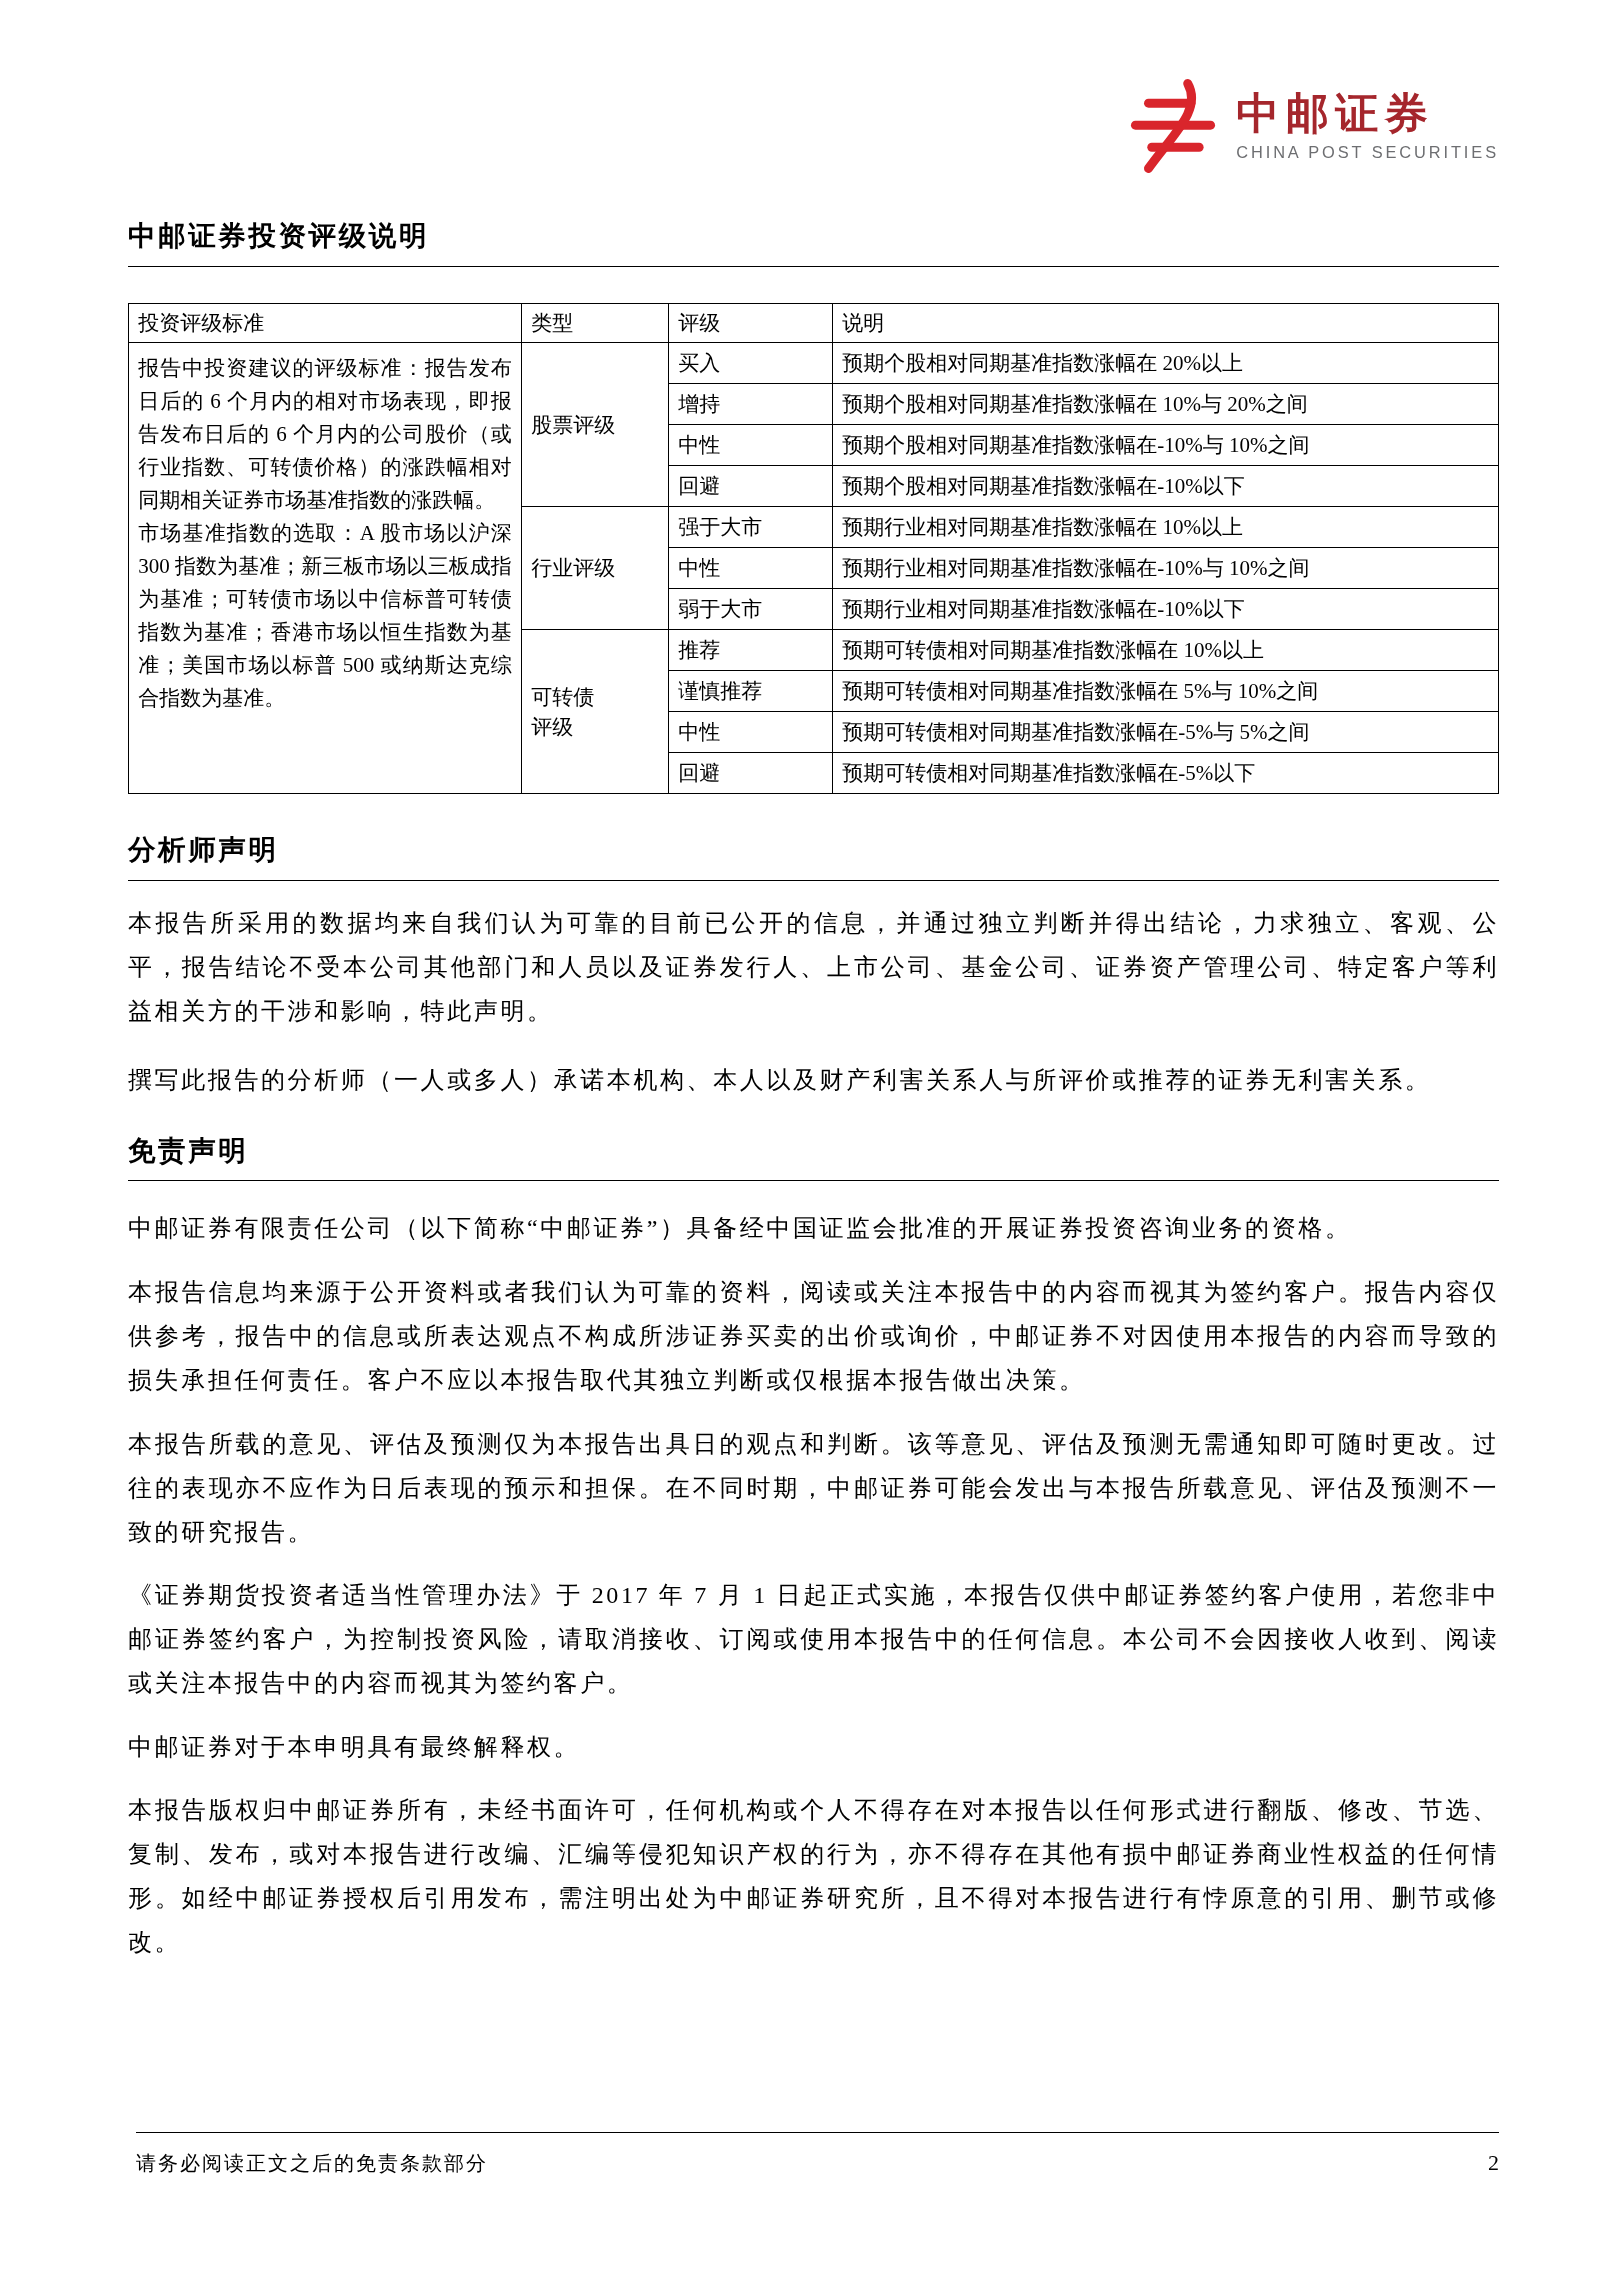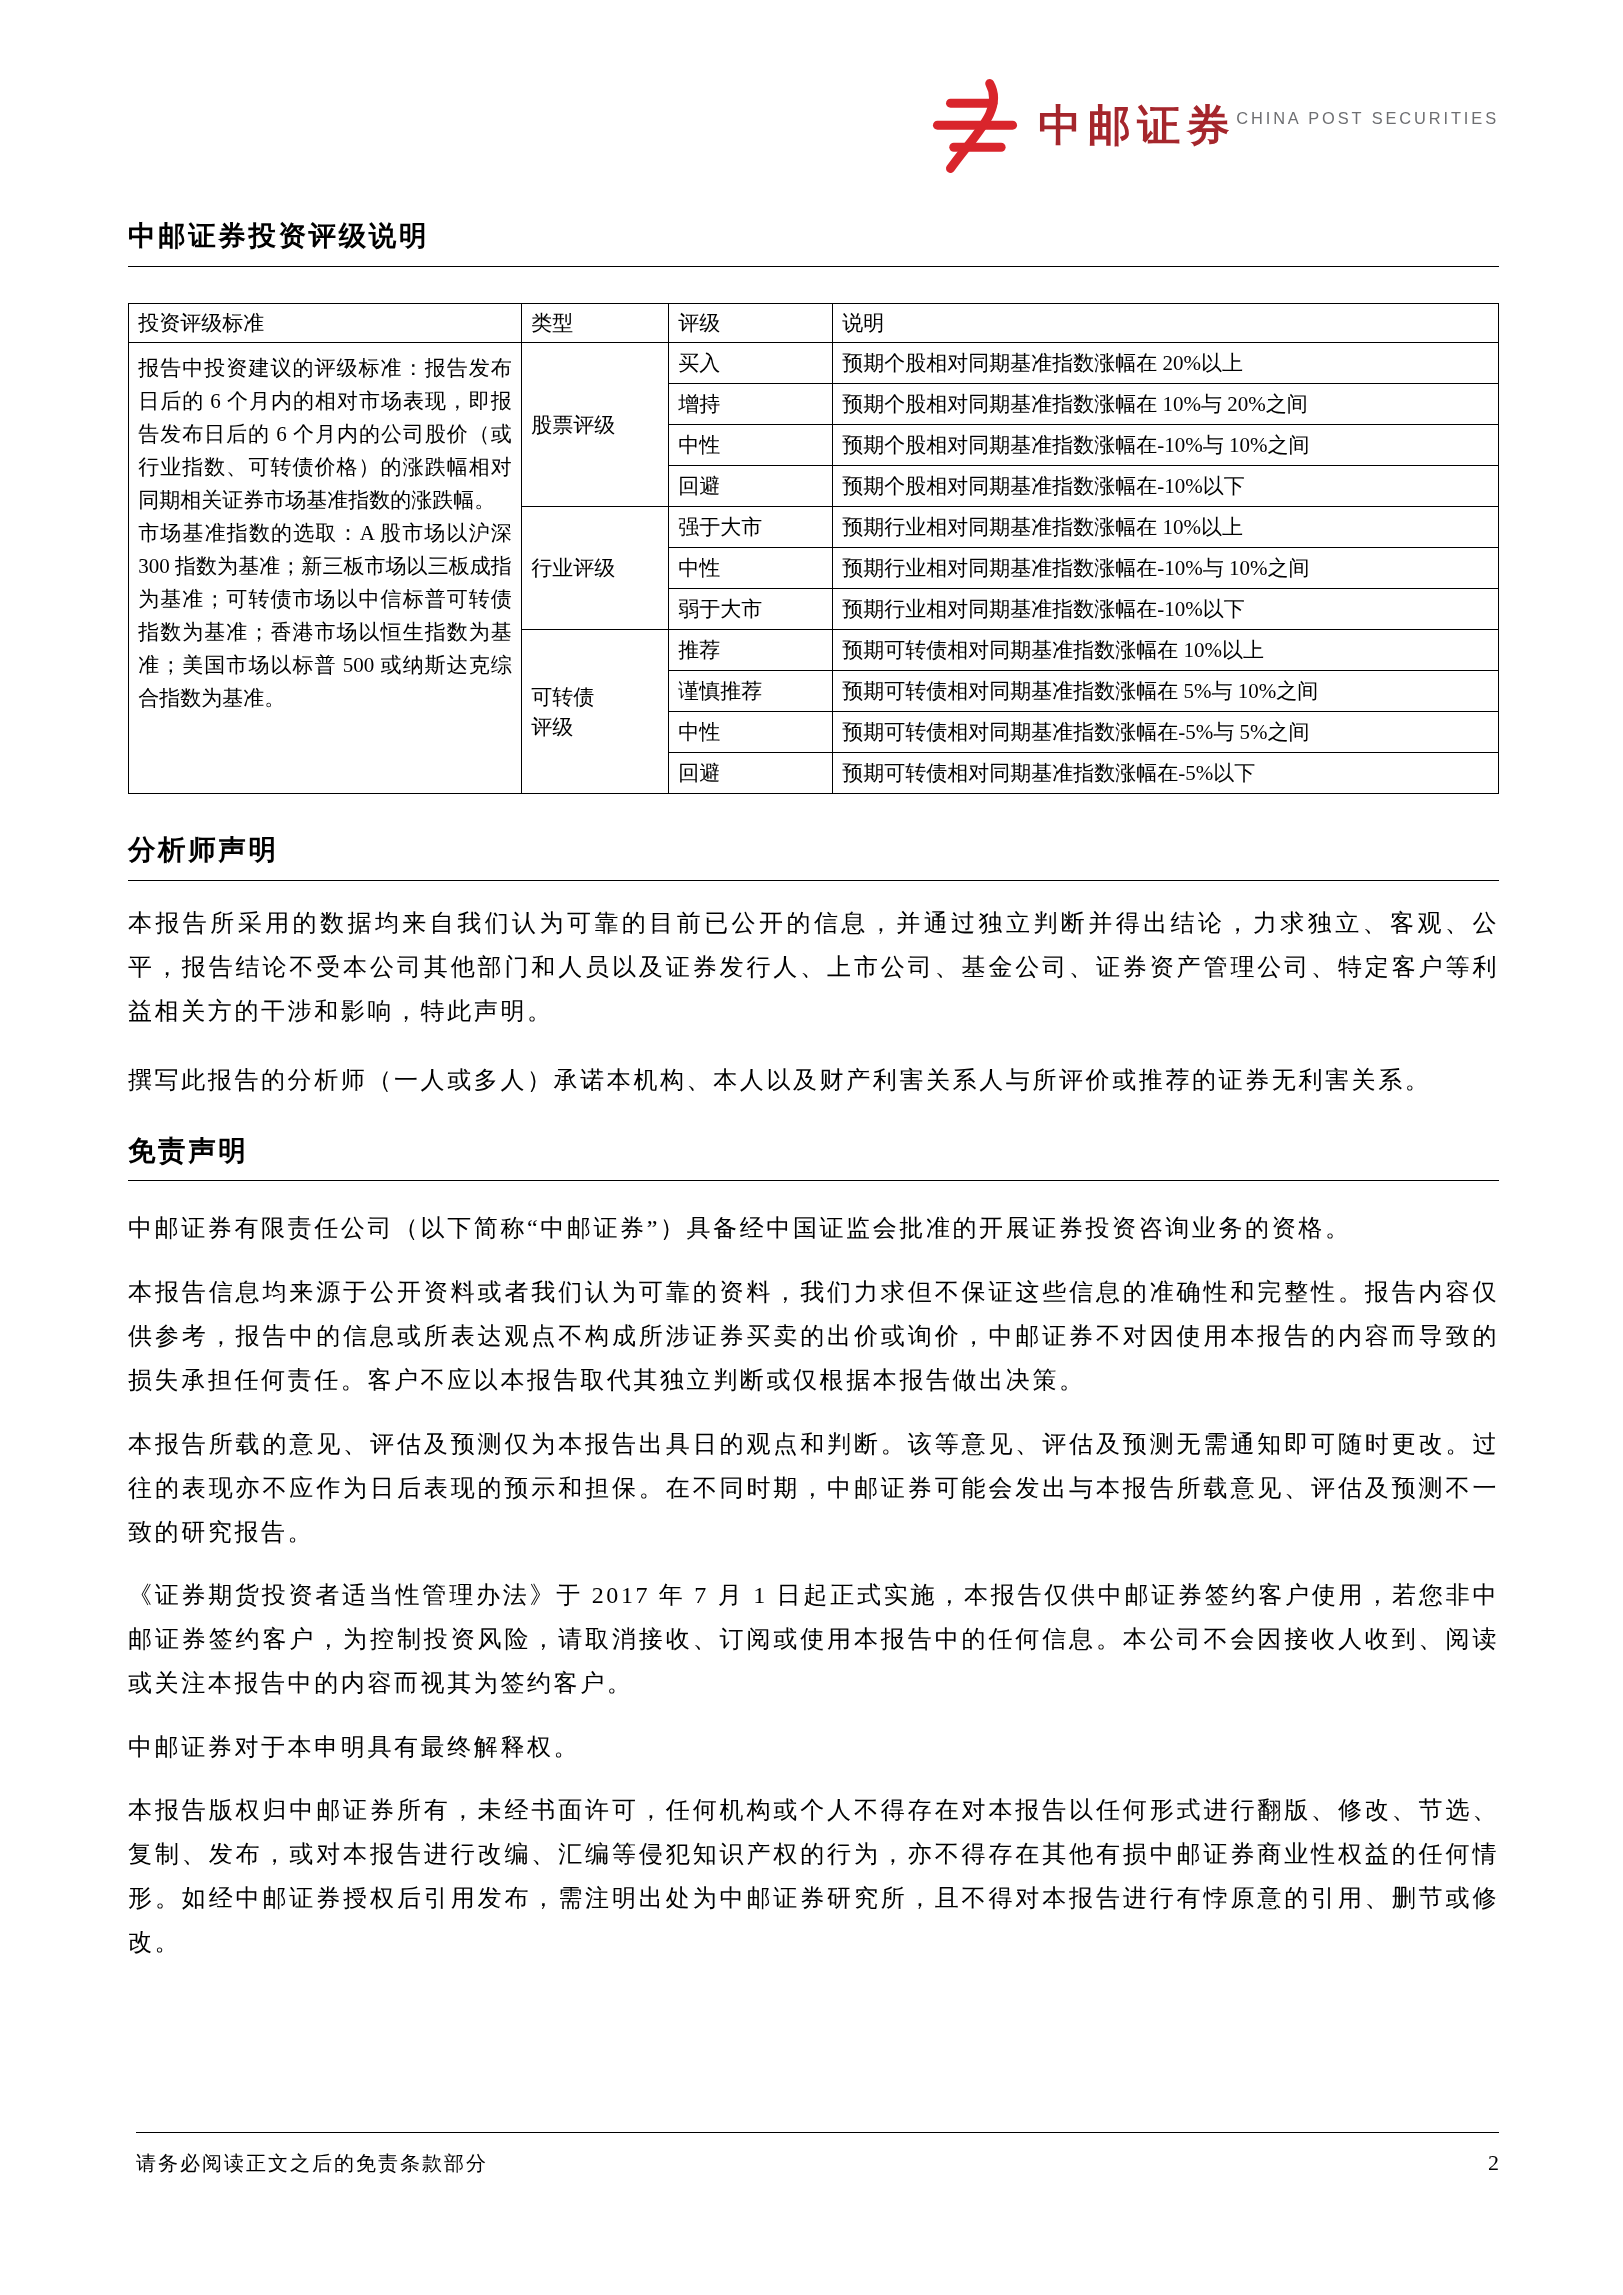--- a/index.html
+++ b/index.html
@@ -22,21 +22,21 @@
 
   
   .header {
     display: flex;
     justify-content: flex-end;
     align-items: center;
     padding: 77px 124px 0 128px;
   }
   .logo { display: flex; align-items: center; gap: 14.4px; }
   .logo-emblem { width: 98px; height: 98px; flex: 0 0 auto; }
-  .logo-text { display: flex; flex-direction: row; }
+  .logo-text { display: flex; flex-direction: column; }
   .logo-cn {
     font-size: 43px;
     font-weight: bold;
     color: #a5262c;
     letter-spacing: 6.5px;
     line-height: 1.1;
     white-space: nowrap;
   }
   .logo-en {
     font-size: 16.4px;
@@ -211,21 +211,21 @@
         </tr>
       </tbody>
     </table>
 
     <h2 class="section-head gap-analyst">分析师声明</h2>
     <p class="para">本报告所采用的数据均来自我们认为可靠的目前已公开的信息，并通过独立判断并得出结论，力求独立、客观、公平，报告结论不受本公司其他部门和人员以及证券发行人、上市公司、基金公司、证券资产管理公司、特定客户等利益相关方的干涉和影响，特此声明。</p>
     <p class="para after-head">撰写此报告的分析师（一人或多人）承诺本机构、本人以及财产利害关系人与所评价或推荐的证券无利害关系。</p>
 
     <h2 class="section-head gap-disclaimer">免责声明</h2>
     <p class="para after-head">中邮证券有限责任公司（以下简称“中邮证券”）具备经中国证监会批准的开展证券投资咨询业务的资格。</p>
-    <p class="para">本报告信息均来源于公开资料或者我们认为可靠的资料，我们力求但不保证这些信息的准确性和完整性。报告内容仅供参考，报告中的信息或所表达观点不构成所涉证券买卖的出价或询价，中邮证券不对因使用本报告的内容而导致的损失承担任何责任。客户不应以本报告取代其独立判断或仅根据本报告做出决策。</p>
+    <p class="para">本报告信息均来源于公开资料或者我们认为可靠的资料，阅读或关注本报告中的内容而视其为签约客户。报告内容仅供参考，报告中的信息或所表达观点不构成所涉证券买卖的出价或询价，中邮证券不对因使用本报告的内容而导致的损失承担任何责任。客户不应以本报告取代其独立判断或仅根据本报告做出决策。</p>
     <p class="para">本报告所载的意见、评估及预测仅为本报告出具日的观点和判断。该等意见、评估及预测无需通知即可随时更改。过往的表现亦不应作为日后表现的预示和担保。在不同时期，中邮证券可能会发出与本报告所载意见、评估及预测不一致的研究报告。</p>
     <p class="para">《证券期货投资者适当性管理办法》于 2017 年 7 月 1 日起正式实施，本报告仅供中邮证券签约客户使用，若您非中邮证券签约客户，为控制投资风险，请取消接收、订阅或使用本报告中的任何信息。本公司不会因接收人收到、阅读或关注本报告中的内容而视其为签约客户。</p>
     <p class="para">中邮证券对于本申明具有最终解释权。</p>
     <p class="para">本报告版权归中邮证券所有，未经书面许可，任何机构或个人不得存在对本报告以任何形式进行翻版、修改、节选、复制、发布，或对本报告进行改编、汇编等侵犯知识产权的行为，亦不得存在其他有损中邮证券商业性权益的任何情形。如经中邮证券授权后引用发布，需注明出处为中邮证券研究所，且不得对本报告进行有悖原意的引用、删节或修改。</p>
 
   </div>
 
   <div class="footer">
     <span>请务必阅读正文之后的免责条款部分</span>
     <span class="page-num">2</span>

